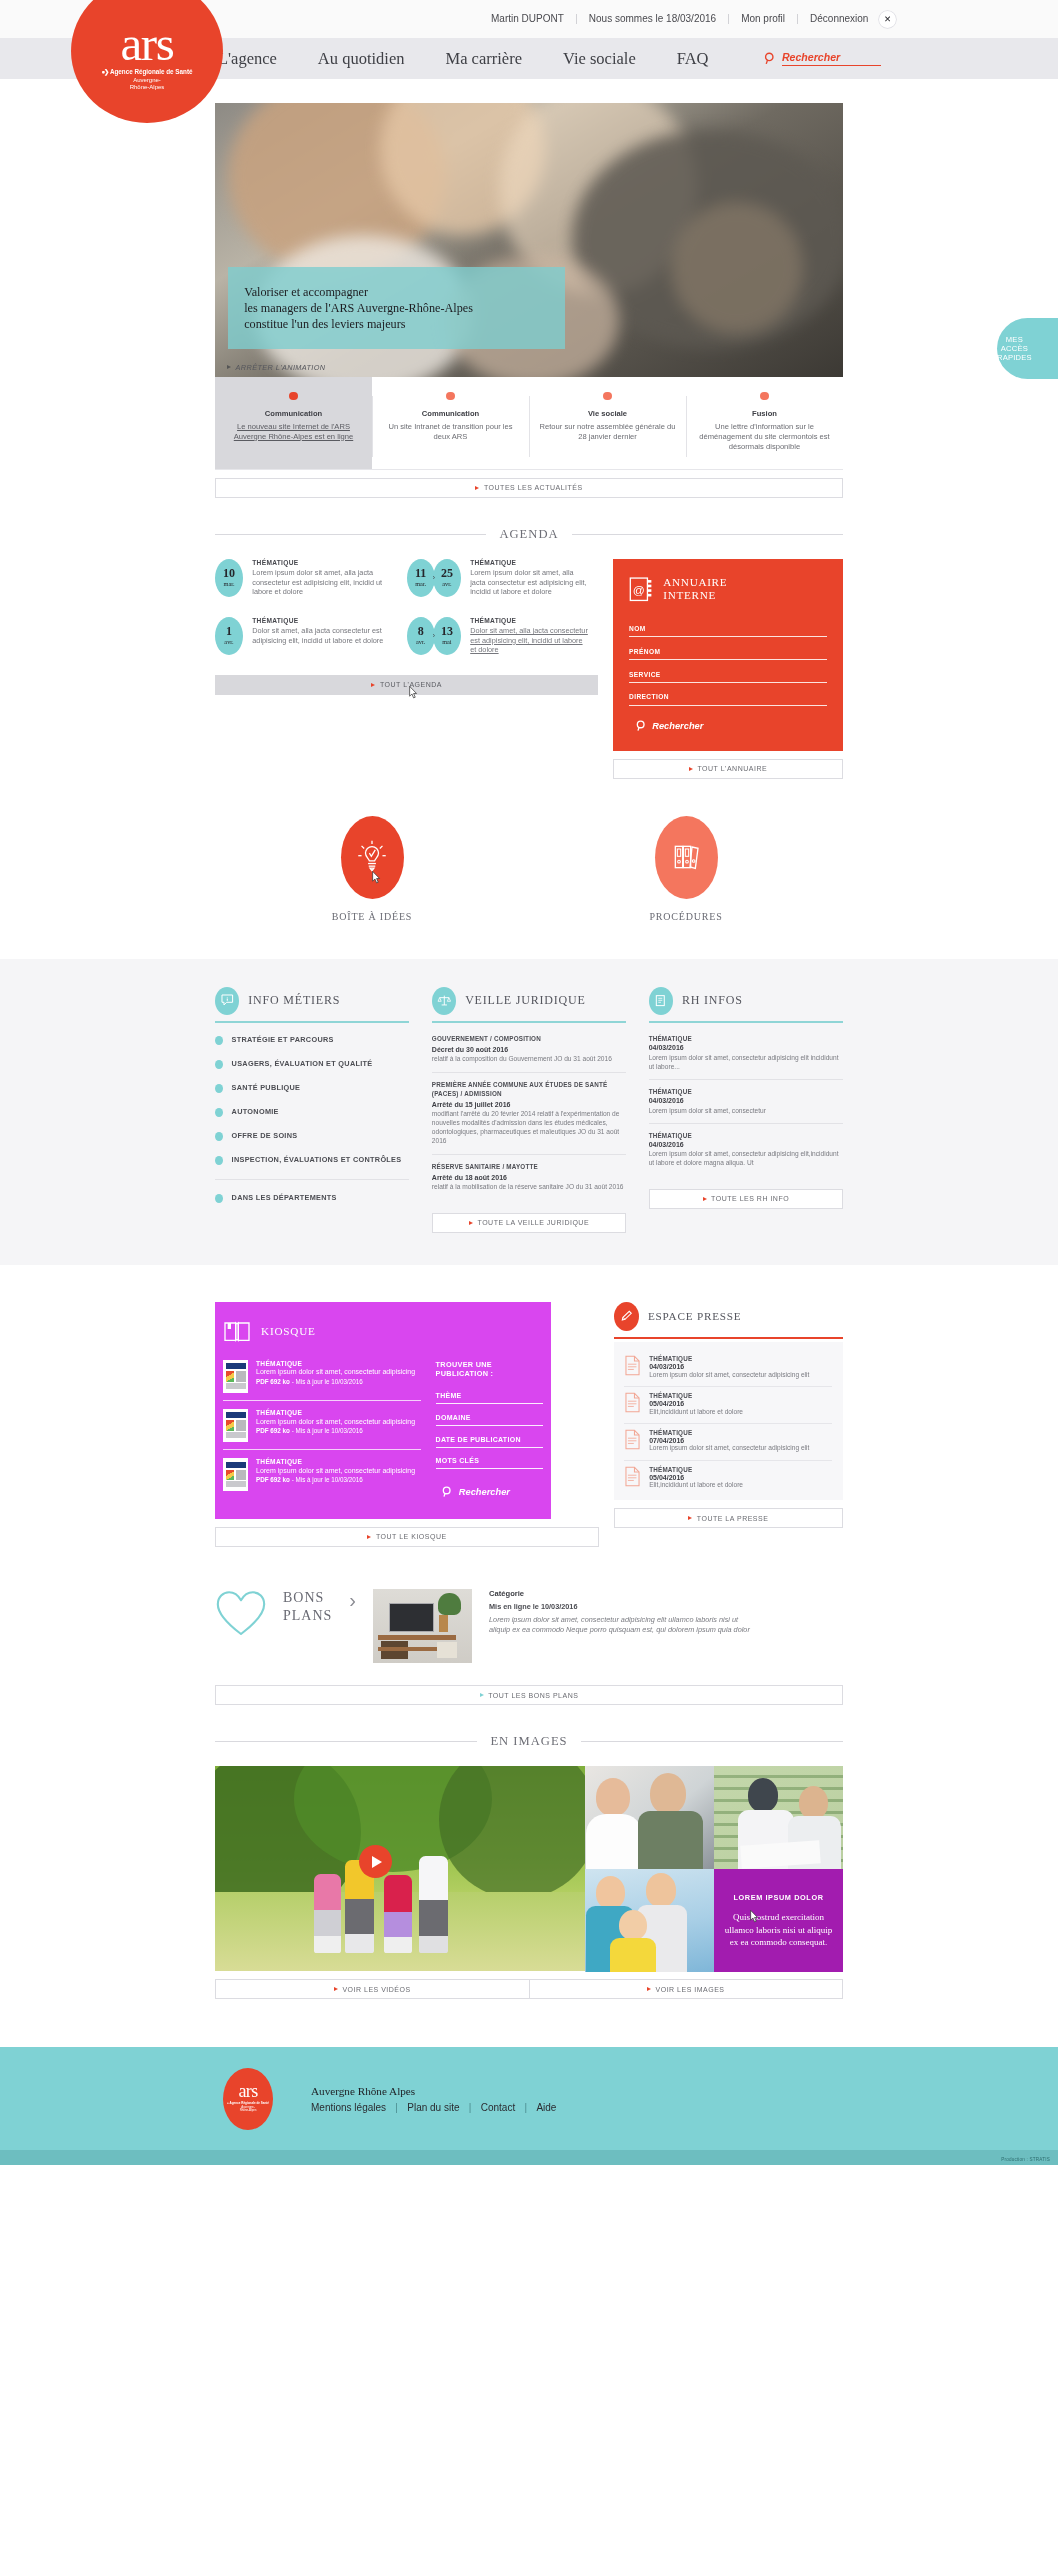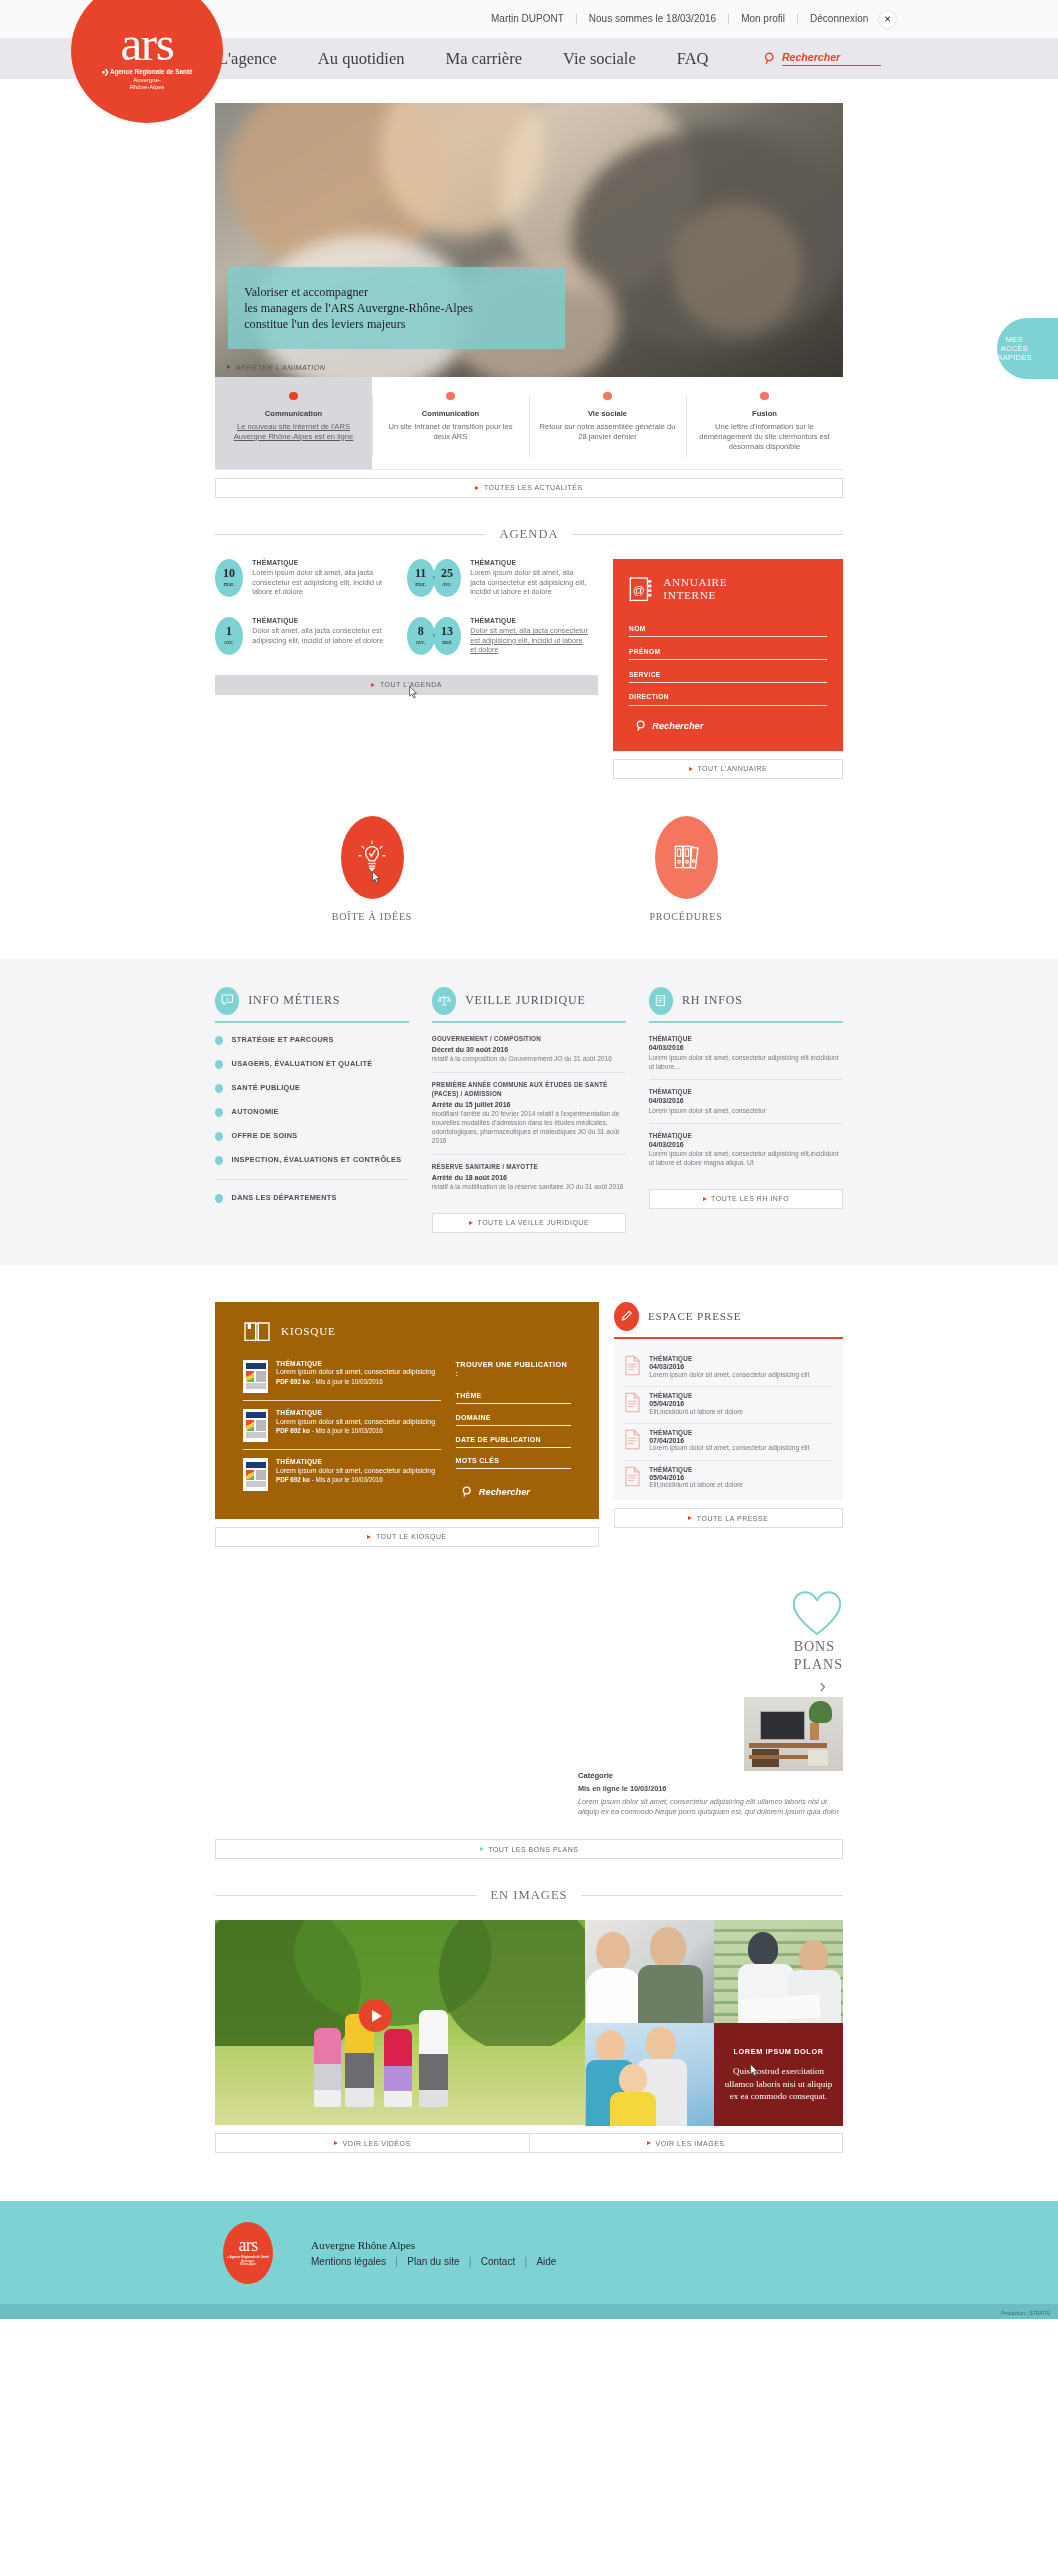--- a/index.html
+++ b/index.html
@@ -206,21 +206,21 @@
   .vj-title { font-size:7px; font-weight:bold; color:#3c3d43; margin-top:2px; }
   .vj-body { font-size:6.6px; color:#7a7b81; line-height:9px; margin-top:1.3px; }
 
   .rh-item { padding-bottom:8px; border-bottom:0.7px solid #e2e2e6; margin-bottom:8.6px; }
   .rh-kicker { font-size:6.3px; font-weight:bold; color:#4c4d53; letter-spacing:0.2px; }
   .rh-date { font-size:7px; font-weight:bold; color:#3c3d43; margin-top:2px; }
   .rh-body { font-size:6.6px; color:#7a7b81; line-height:9px; margin-top:1.3px; }
 
   
   .kiosk-row { display:flex; gap:14.6px; margin-top:37px; }
-  .kiosque { width:384px; background:#a16207; color:#fff; padding:17px 28px 20px; }
+  .kiosque { width:336px; background:#d946ef; color:#fff; padding:17px 8px 20px; }
   .kio-head { display:flex; align-items:center; margin-bottom:17px; }
   .kio-head .kt {
     font-family:"Liberation Serif", serif; font-size:11.2px; letter-spacing:0.8px; margin-left:10px;
   }
   .kio-body { display:flex; gap:14.6px; }
   .kio-list { width:198px; }
   .kio-item { display:flex; padding-bottom:7.3px; border-bottom:0.7px solid rgba(255,255,255,.75); margin-bottom:8px; }
   .kio-item.nb { border-bottom:none; margin-bottom:0; }
   .kio-thumb { width:25px; height:33px; flex-shrink:0; margin-right:8px; background:#fff; position:relative; overflow:hidden; }
   .kio-thumb .kt-band { position:absolute; left:2.6px; right:2px; top:3.3px; height:6px; background:#1b3a7a; }
@@ -255,21 +255,21 @@
   .presse-rule { height:2px; background:#e8442b; margin-bottom:2.6px; }
   .presse-list { background:#f7f7f9; padding:8px 10.6px 4px; }
   .pr-item { display:flex; align-items:flex-start; padding:5.3px 0 6.6px; border-bottom:0.7px solid #e6e6ea; }
   .pr-item.nb { border-bottom:none; }
   .pr-txt { margin-left:8px; }
   .pr-cat { font-size:6.3px; font-weight:bold; color:#4c4d53; letter-spacing:0.2px; }
   .pr-date { font-size:7px; font-weight:bold; color:#3c3d43; margin-top:0.7px; }
   .pr-body { font-size:6.6px; color:#7a7b81; line-height:8.6px; margin-top:0.7px; }
 
   
-  .bons { display:flex; align-items:flex-end; margin-top:42px;flex-direction:column; }
+  .bons { display:flex; align-items:flex-start; margin-top:42px; }
   .bons-title {
     font-family:"Liberation Serif", serif; font-size:14px; color:#6a6b74;
     letter-spacing:1px; line-height:18px; margin-left:16px;
   }
   .bons-chev { font-family:"Liberation Sans",sans-serif; font-size:20px; color:#8b8c93; font-weight:300; margin:0 17px; }
   .bons-thumb {
     width:99px; height:74px; flex-shrink:0; position:relative; overflow:hidden; background:#d4d2cd;
   }
   .bt-wall { position:absolute; inset:0; background:linear-gradient(#dedcd7,#cfccc6); }
   .bt-tv { position:absolute; left:16px; top:14.6px; width:45px; height:29px; background:#2d2f33; border:1.3px solid #a9a9ad;}
@@ -318,21 +318,21 @@
   .c2 .p2b { position:absolute; left:74px; top:50px; width:53px; height:57px; background:#eceef0; border-radius:10.6px 10.6px 0 0;}
   .c2 .paper { position:absolute; left:26.5px; bottom:4px; width:79px; height:22.5px; background:#fafafa; transform:rotate(-4deg);}
   .c3 { background:linear-gradient(170deg,#cfe4f0,#a9cfe6 55%, #7fb6d8); }
   .c3 .k { position:absolute; border-radius:50% 50% 45% 45%; }
   .c3 .k1 { left:10.6px; top:6.6px; width:29px; height:33px; background:#f0c59e;}
   .c3 .k1b{ position:absolute; left:1.3px; top:37px; width:48px; height:66px; background:#3fa8c4; border-radius:9.3px 9.3px 0 0;}
   .c3 .k2 { left:61px; top:4px; width:30px; height:34px; background:#eec49c;}
   .c3 .k2b{ position:absolute; left:52px; top:36px; width:50px; height:67px; background:#eaeaec; border-radius:9.3px 9.3px 0 0;}
   .c3 .k3 { left:34px; top:41px; width:28px; height:30px; background:#f2cda6;}
   .c3 .k3b{ position:absolute; left:25px; top:69px; width:46px; height:36px; background:#f4d83b; border-radius:9.3px 9.3px 0 0;}
-  .c4 { background:#7f1d1d; display:flex; align-items:center; justify-content:center; padding:9.3px; }
+  .c4 { background:#a21caf; display:flex; align-items:center; justify-content:center; padding:9.3px; }
   .c4 .ov { text-align:center; color:#fff; }
   .c4 .ov-t { font-size:7.3px; font-weight:bold; letter-spacing:0.6px; margin-bottom:9.3px; }
   .c4 .ov-b { font-family:"Liberation Serif", serif; font-size:9px; line-height:12.6px; }
 
   .gallery-btns { display:flex; }
   .gallery-btns .fullbtn { flex:1; }
   .gallery-btns .fullbtn:first-child { border-right:none; }
 
   
   .footer { background:#7fd2d4; margin-top:48px; height:103px; position:relative; }

